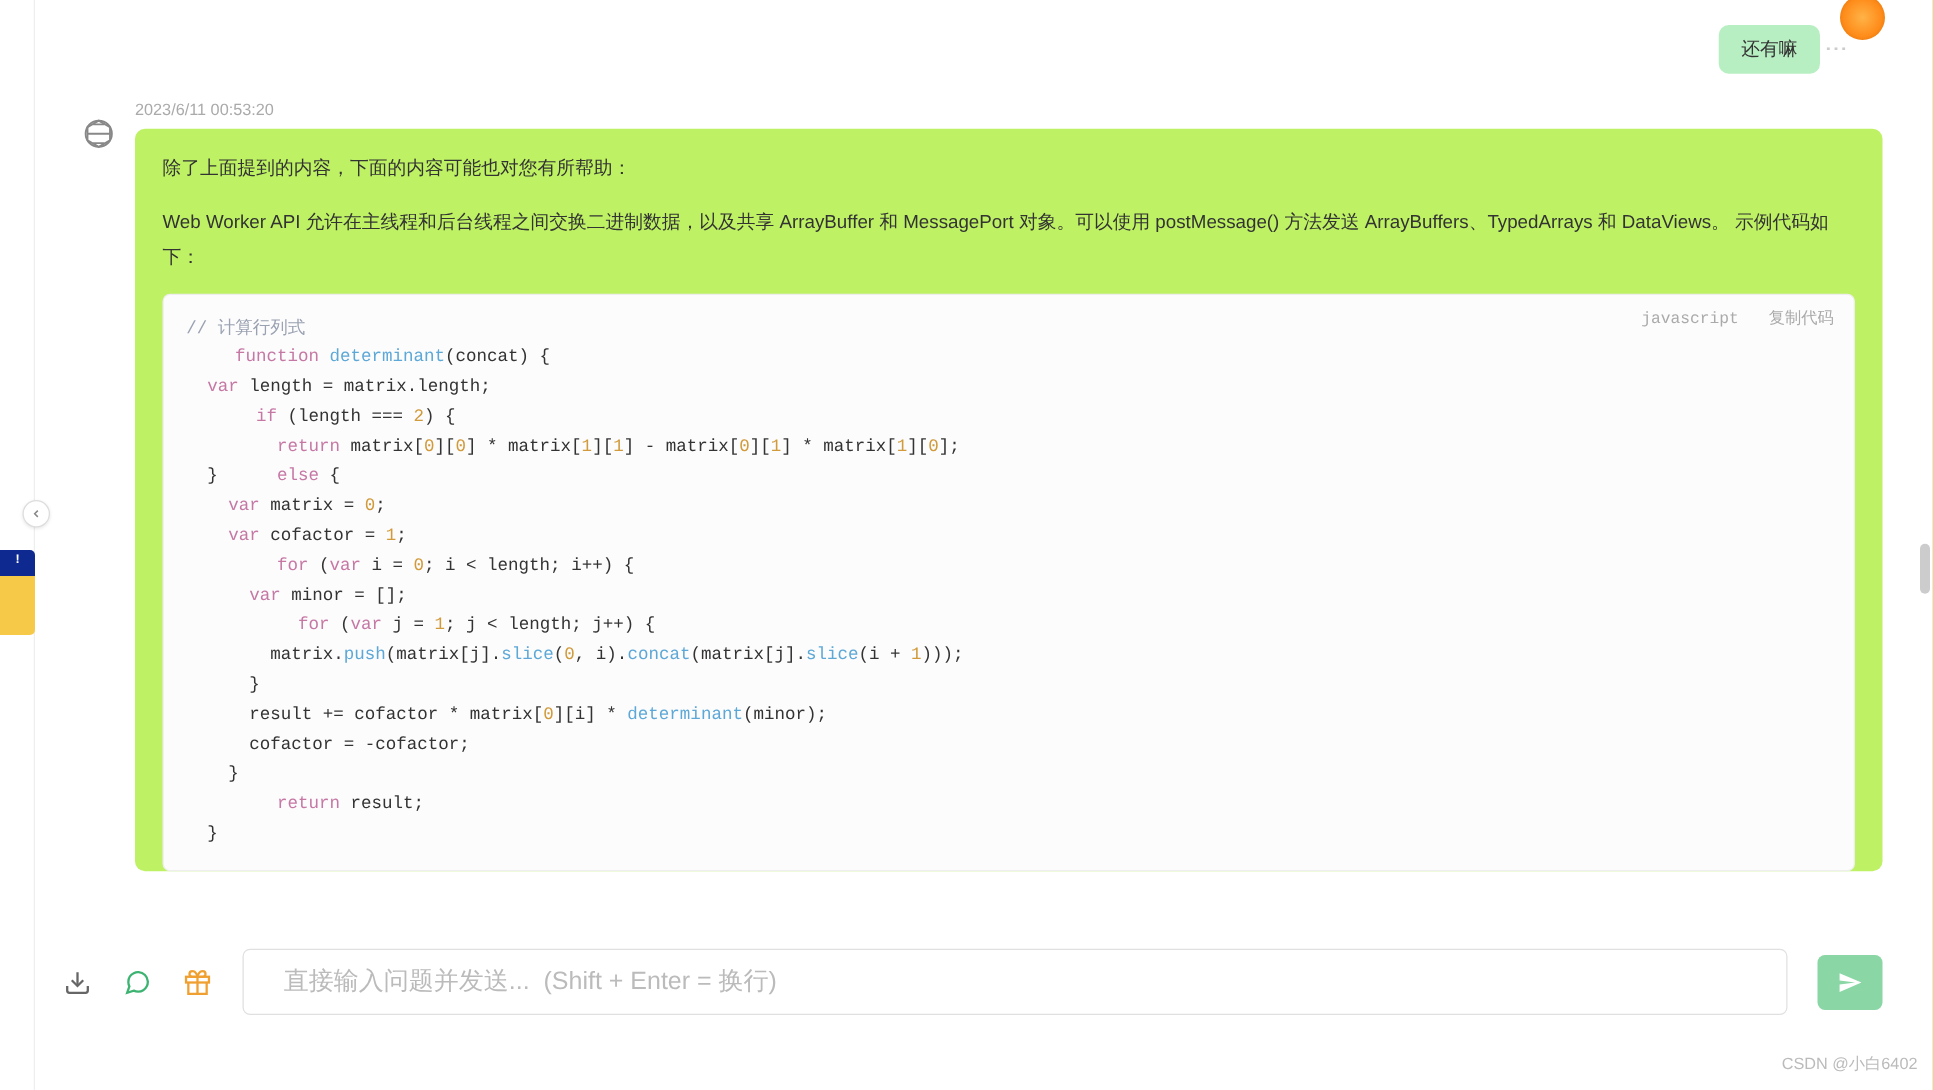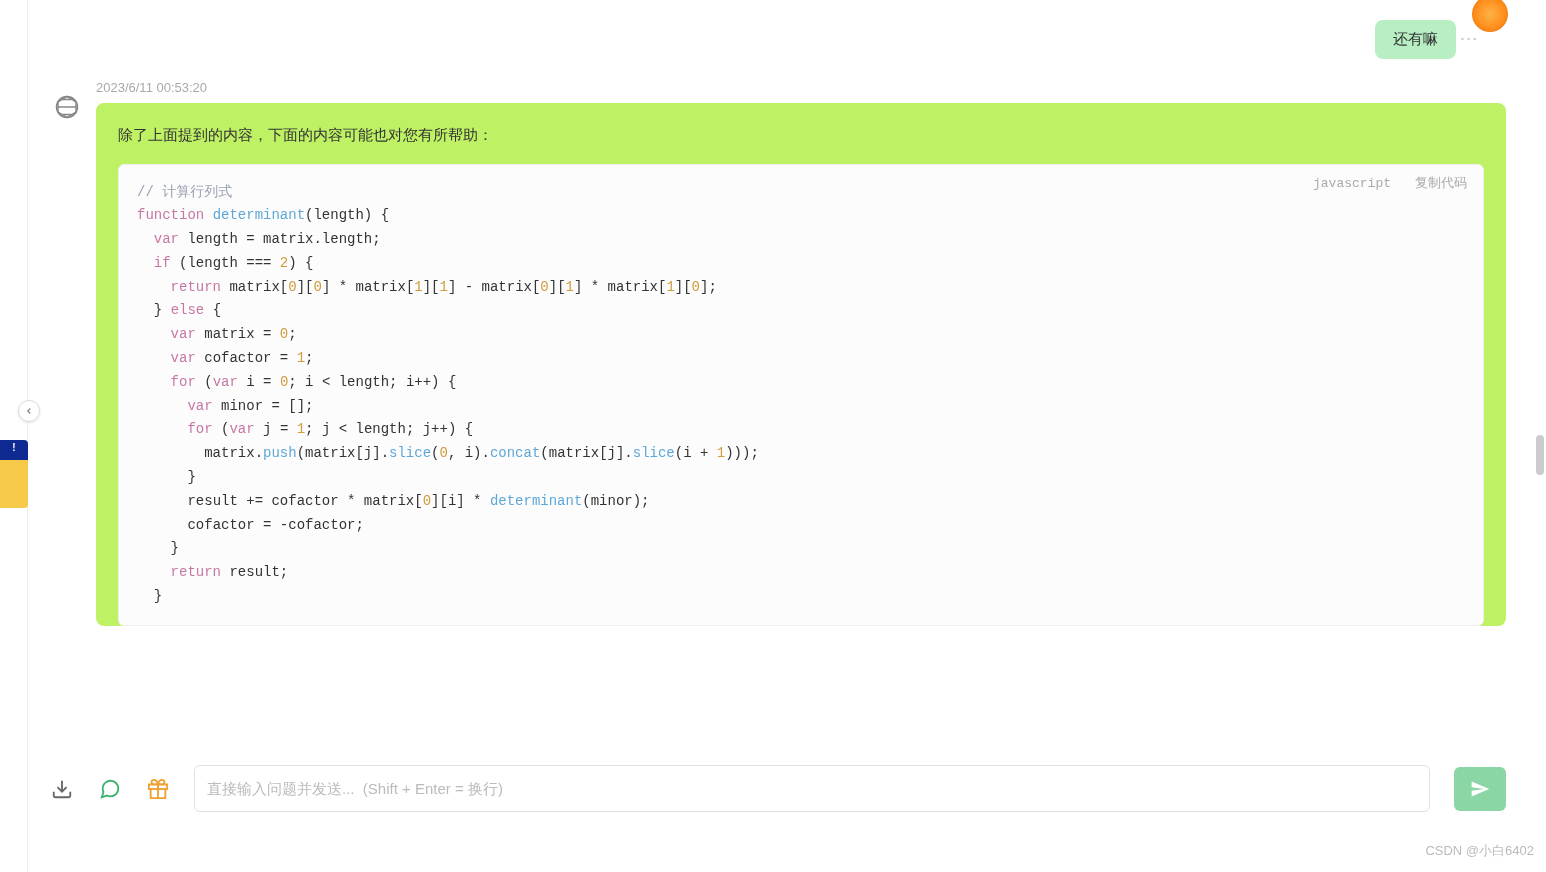--- a/index.html
+++ b/index.html
@@ -79,21 +79,21 @@
       right: 66px;
       top: 30px;
       color: #ccc;
       font-size: 18px;
       cursor: pointer;
       writing-mode: vertical-rl;
       letter-spacing: -2px;
     }
     .assistant-row {
       position: absolute;
-      left: 50px;
+      left: 62px;
       right: 40px;
       top: 80px;
     }
     .assistant-avatar {
       position: absolute;
       left: 0; top: 10px;
       width: 34px; height: 34px;
       display: flex; align-items: center; justify-content: center;
     }
     .assistant-avatar svg { width: 30px; height: 30px; }
@@ -134,21 +134,21 @@
       gap: 24px;
     }
     .code-header span { cursor: default; }
     .code-header .copy { cursor: pointer; }
     .code-pre {
       padding: 16px 18px;
       white-space: pre;
       overflow: hidden;
     }
     .c-comment { color: #9aa1b1; }
-    .c-kw { color: #c678a4; }
+    .c-kw { color: #c678a4; margin-left: 39px; }
     .c-fn { color: #5da8d6; }
     .c-var { color: #c678a4; }
     .c-num { color: #d19a3a; }
     .c-prop { color: #5da8d6; }
     .bottom-bar {
       position: absolute;
       left: 50px;
       right: 40px;
       bottom: 60px;
       display: flex;
@@ -160,22 +160,22 @@
       color: #666;
       cursor: pointer;
       display: flex; align-items: center; justify-content: center;
     }
     .bottom-icon svg { width: 22px; height: 22px; }
     .gift-icon { color: #f0a030; }
     .chat-input {
       flex: 1;
       border: 1px solid #e0e0e0;
       border-radius: 6px;
-      padding: 14px 12px;
-      font-size: 15px;
+      padding: 14px 32px;
+      font-size: 20px;
       color: #333;
       background: #fff;
     }
     .chat-input::placeholder { color: #bbb; }
     .send-btn {
       width: 52px; height: 44px;
       background: #8ad6a5;
       border-radius: 6px;
       display: flex; align-items: center; justify-content: center;
       cursor: pointer;
@@ -227,27 +227,28 @@
         <circle cx="20" cy="20" r="14"></circle>
         <path d="M20 6 L32 13 L32 27 L20 34 L8 27 L8 13 Z"></path>
         <path d="M14 10 L26 10 M14 30 L26 30 M8 20 L32 20"></path>
       </g>
     </svg>
   </div>
   <div class="assistant-content">
     <div class="timestamp">2023/6/11 00:53:20</div>
     <div class="msg-body">
       <p>除了上面提到的内容，下面的内容可能也对您有所帮助：</p>
+      <p>Web Worker API 允许在主线程和后台线程之间交换二进制数据，以及共享 ArrayBuffer 和 MessagePort 对象。可以使用 postMessage() 方法发送 ArrayBuffers、TypedArrays 和 DataViews。 示例代码如下：</p>
       <div class="code-block">
         <div class="code-header">
           <span>javascript</span>
           <span class="copy">复制代码</span>
         </div>
 <div class="code-pre"><span class="c-comment">// 计算行列式</span>
-<span class="c-kw">function</span> <span class="c-fn">determinant</span><span>(length) {</span>
+<span class="c-kw">function</span> <span class="c-fn">determinant</span><span>(concat) {</span>
   <span class="c-var">var</span><span> length = matrix.length;</span>
   <span class="c-kw">if</span><span> (length === </span><span class="c-num">2</span><span>) {</span>
     <span class="c-kw">return</span><span> matrix[</span><span class="c-num">0</span><span>][</span><span class="c-num">0</span><span>] * matrix[</span><span class="c-num">1</span><span>][</span><span class="c-num">1</span><span>] - matrix[</span><span class="c-num">0</span><span>][</span><span class="c-num">1</span><span>] * matrix[</span><span class="c-num">1</span><span>][</span><span class="c-num">0</span><span>];</span>
   <span>} </span><span class="c-kw">else</span><span> {</span>
     <span class="c-var">var</span><span> matrix = </span><span class="c-num">0</span><span>;</span>
     <span class="c-var">var</span><span> cofactor = </span><span class="c-num">1</span><span>;</span>
     <span class="c-kw">for</span><span> (</span><span class="c-var">var</span><span> i = </span><span class="c-num">0</span><span>; i &lt; length; i++) {</span>
       <span class="c-var">var</span><span> minor = [];</span>
       <span class="c-kw">for</span><span> (</span><span class="c-var">var</span><span> j = </span><span class="c-num">1</span><span>; j &lt; length; j++) {</span>
         <span>matrix.</span><span class="c-prop">push</span><span>(matrix[j].</span><span class="c-prop">slice</span><span>(</span><span class="c-num">0</span><span>, i).</span><span class="c-prop">concat</span><span>(matrix[j].</span><span class="c-prop">slice</span><span>(i + </span><span class="c-num">1</span><span>)));</span>

